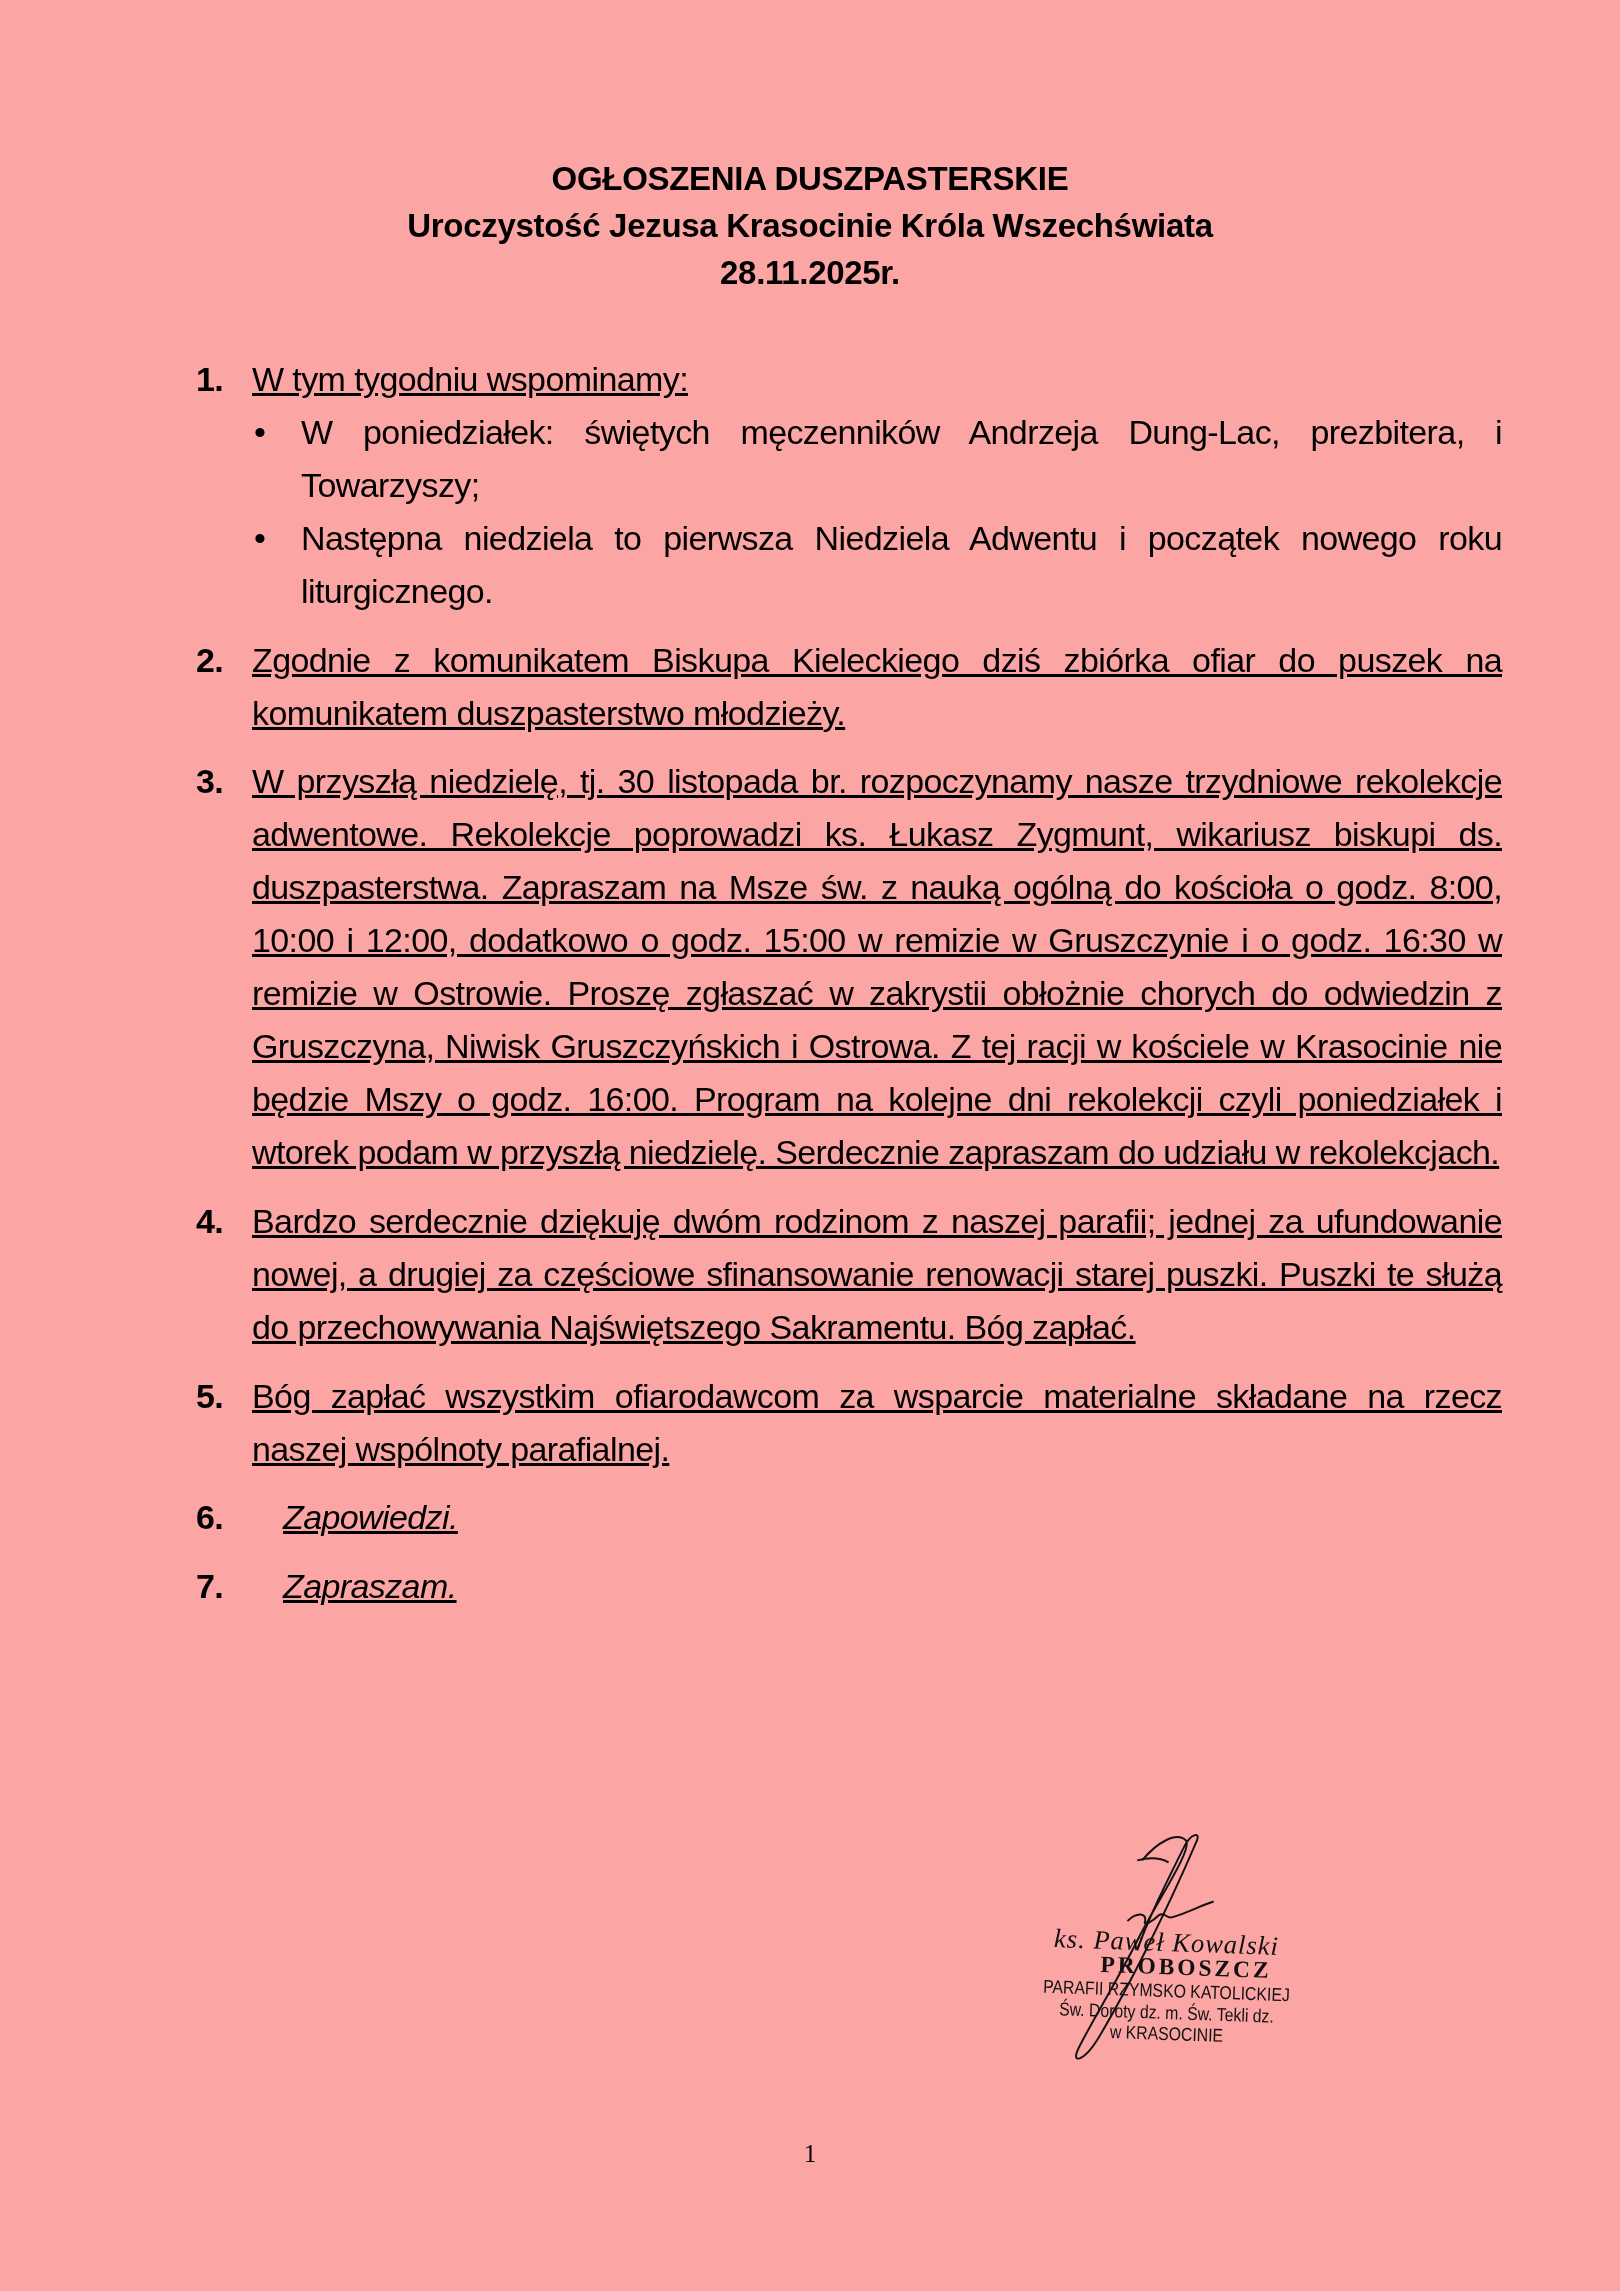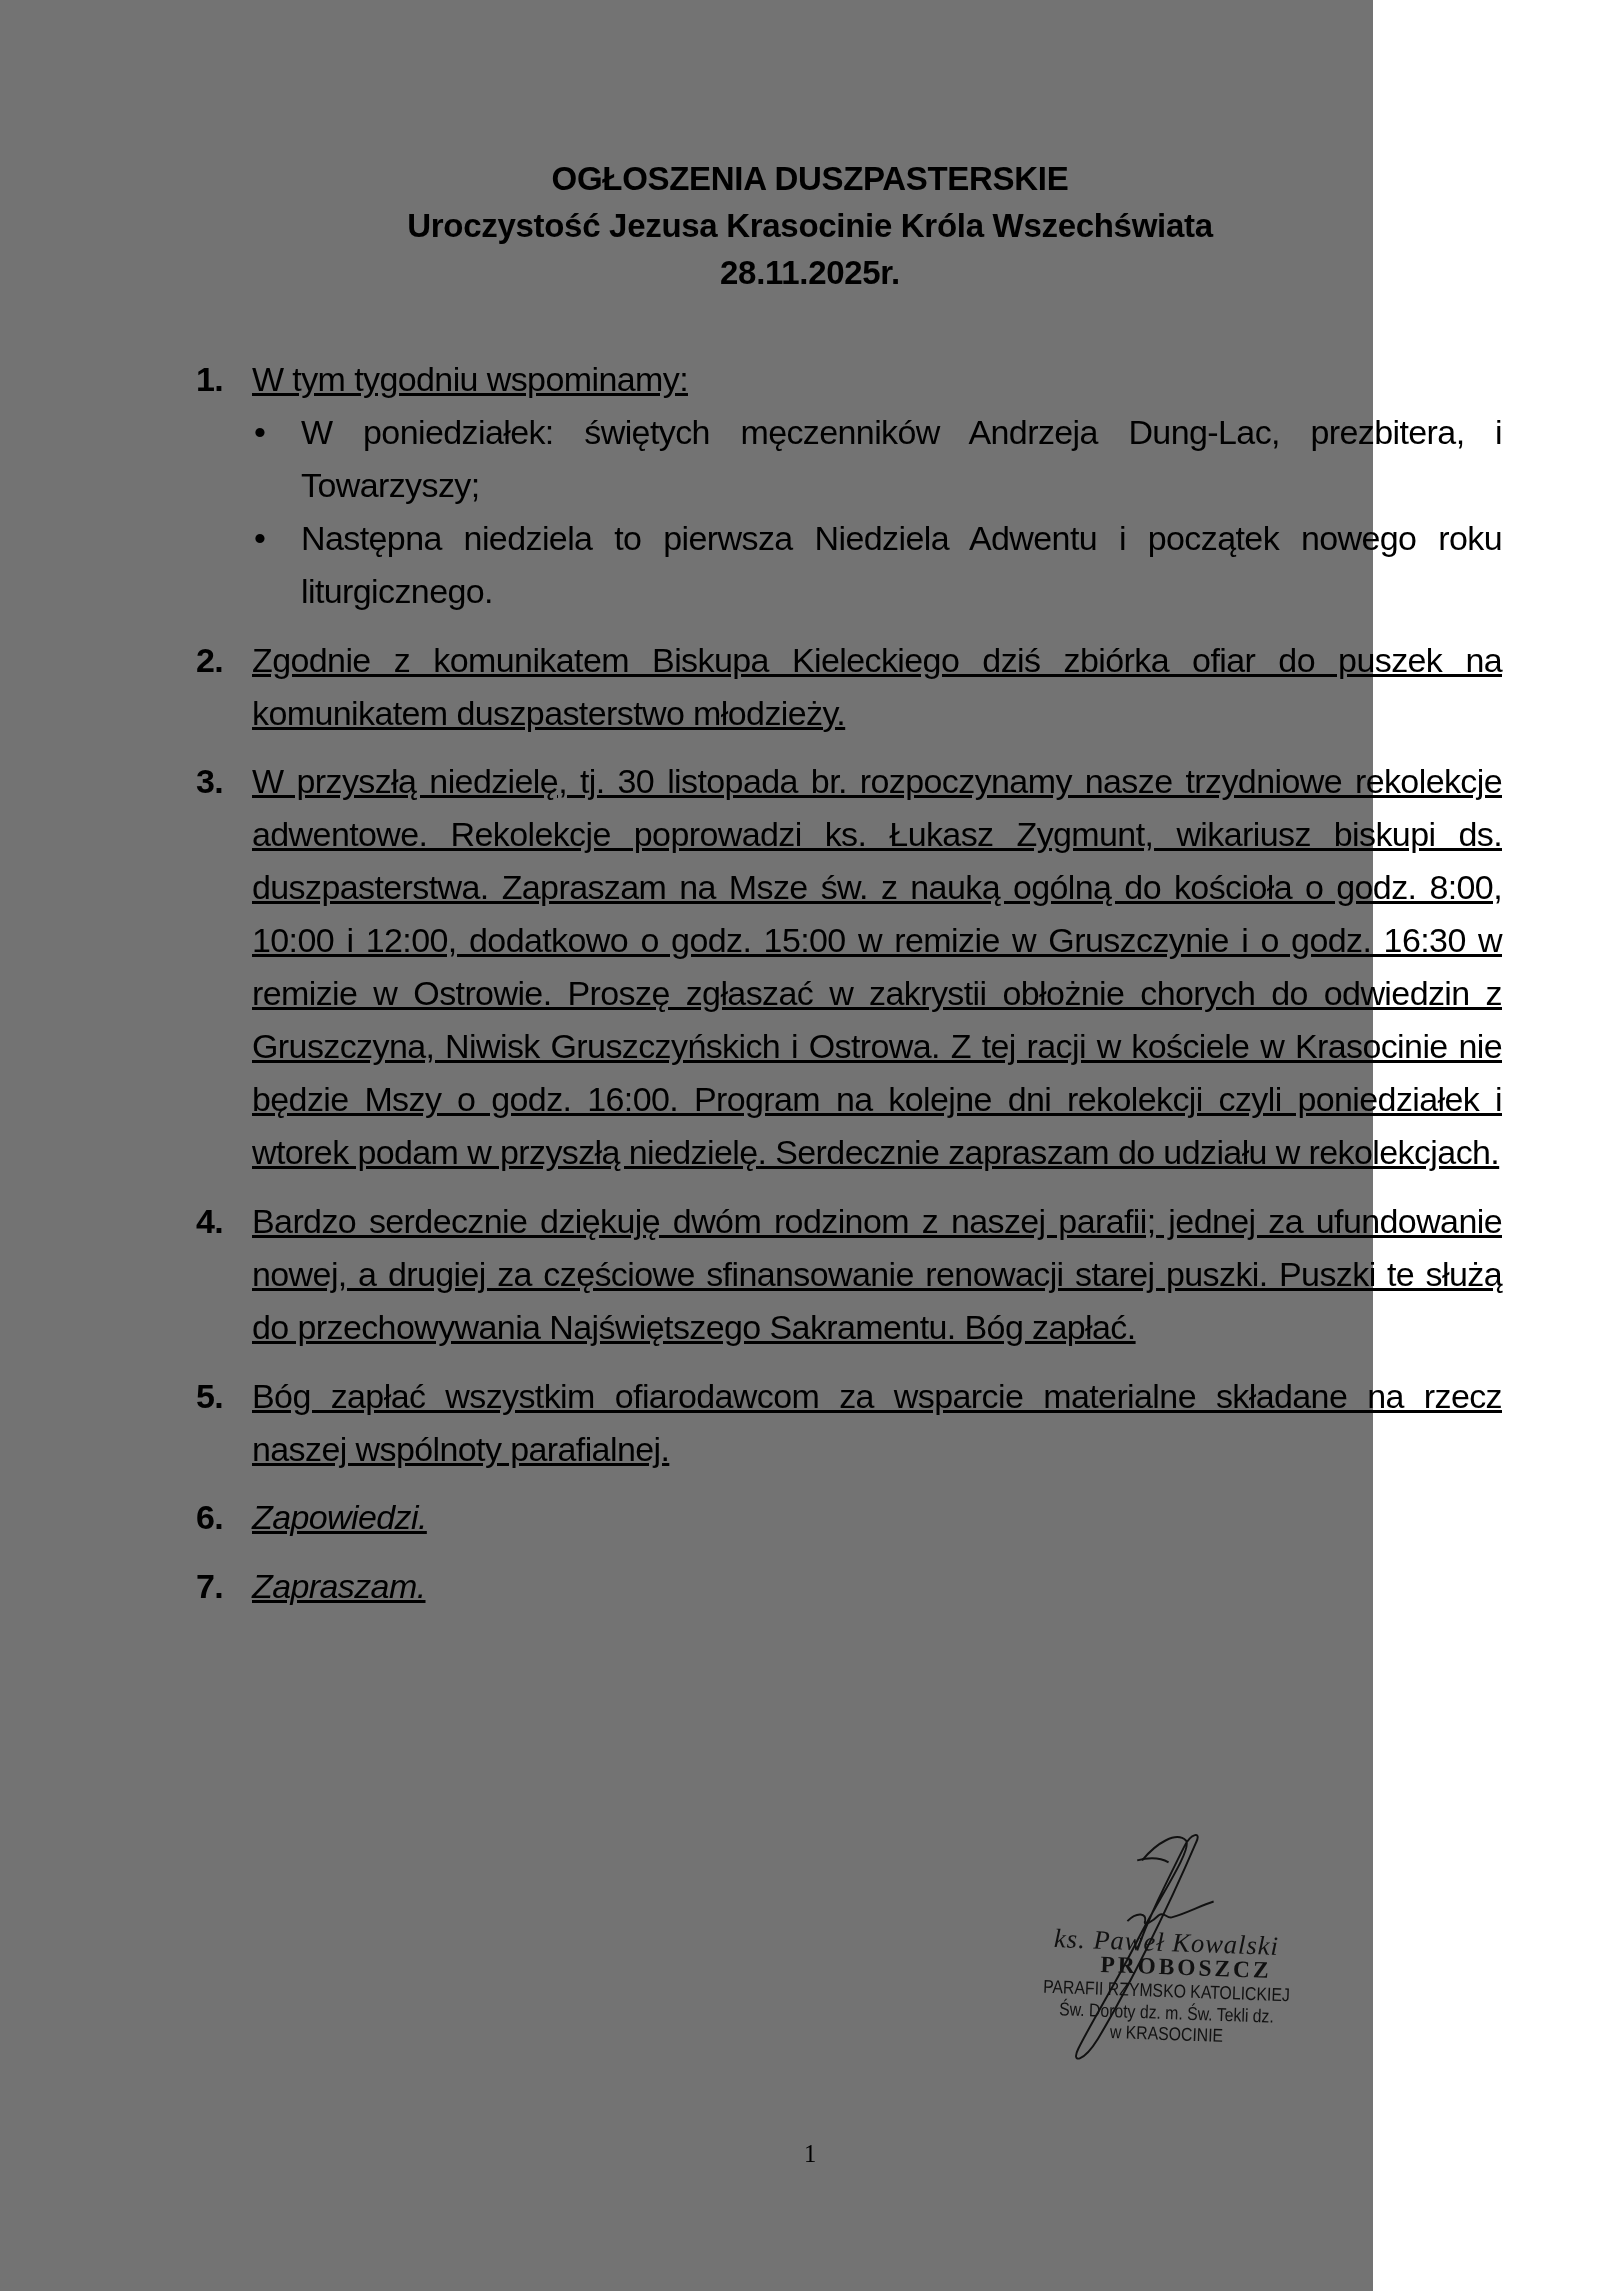--- a/index.html
+++ b/index.html
@@ -1,29 +1,29 @@
 <!DOCTYPE html>
 <html><head>
 <meta charset="utf-8">
 <style>
   html, body { margin: 0; padding: 0; background: #ffffff; }
   body { width: 1620px; height: 2292px; position: relative; overflow: hidden;
          font-family: "Liberation Sans", sans-serif; color: #000; }
-  .page { position: absolute; left: 0; top: 0; width: 1373px; height: 2292px; background: #737373; }
+  .page { position: absolute; left: 0; top: 0; width: 1620px; height: 2292px; background: #fca5a5; }
 
   .header { position: absolute; left: 0; width: 1620px; top: 155px; text-align: center;
             font-weight: bold; font-size: 33px; line-height: 47px; letter-spacing: -0.3px; }
   .header div { display: block; }
 
   .list { position: absolute; left: 196px; top: 353px; width: 1306px;
           font-size: 34px; line-height: 53px; letter-spacing: -0.6px; }
   .item { position: relative; padding-left: 56px; margin-bottom: 15.7px; text-align: justify; }
   .item .num { position: absolute; left: 0; top: 0; font-weight: bold; }
   .item .text { display: block; text-decoration: underline; }
-  .item.italic .text { font-style: italic; }
+  .item.italic .text { font-style: italic; margin-left: 31px; }
   .bullets { margin: 0; padding: 0; list-style: none; }
   .bullets li { position: relative; padding-left: 49px; text-align: justify; }
   .bullets li .dot { position: absolute; left: 2px; top: 0; }
 
   .signature { position: absolute; left: 1000px; top: 1823px; width: 392px; height: 255px; }
   .sig-scribble { position: absolute; left: 0; top: 0; width: 392px; height: 255px; }
   .stamp { position: absolute; left: 0; top: 106px; width: 333px; text-align: center;
            font-family: "Liberation Sans", sans-serif; color: #111; }
   .stamp .name { font-family: "Liberation Serif", serif; font-style: italic; font-size: 26.5px;
                  line-height: 27.4px; transform: rotate(2deg); letter-spacing: 1px; }

